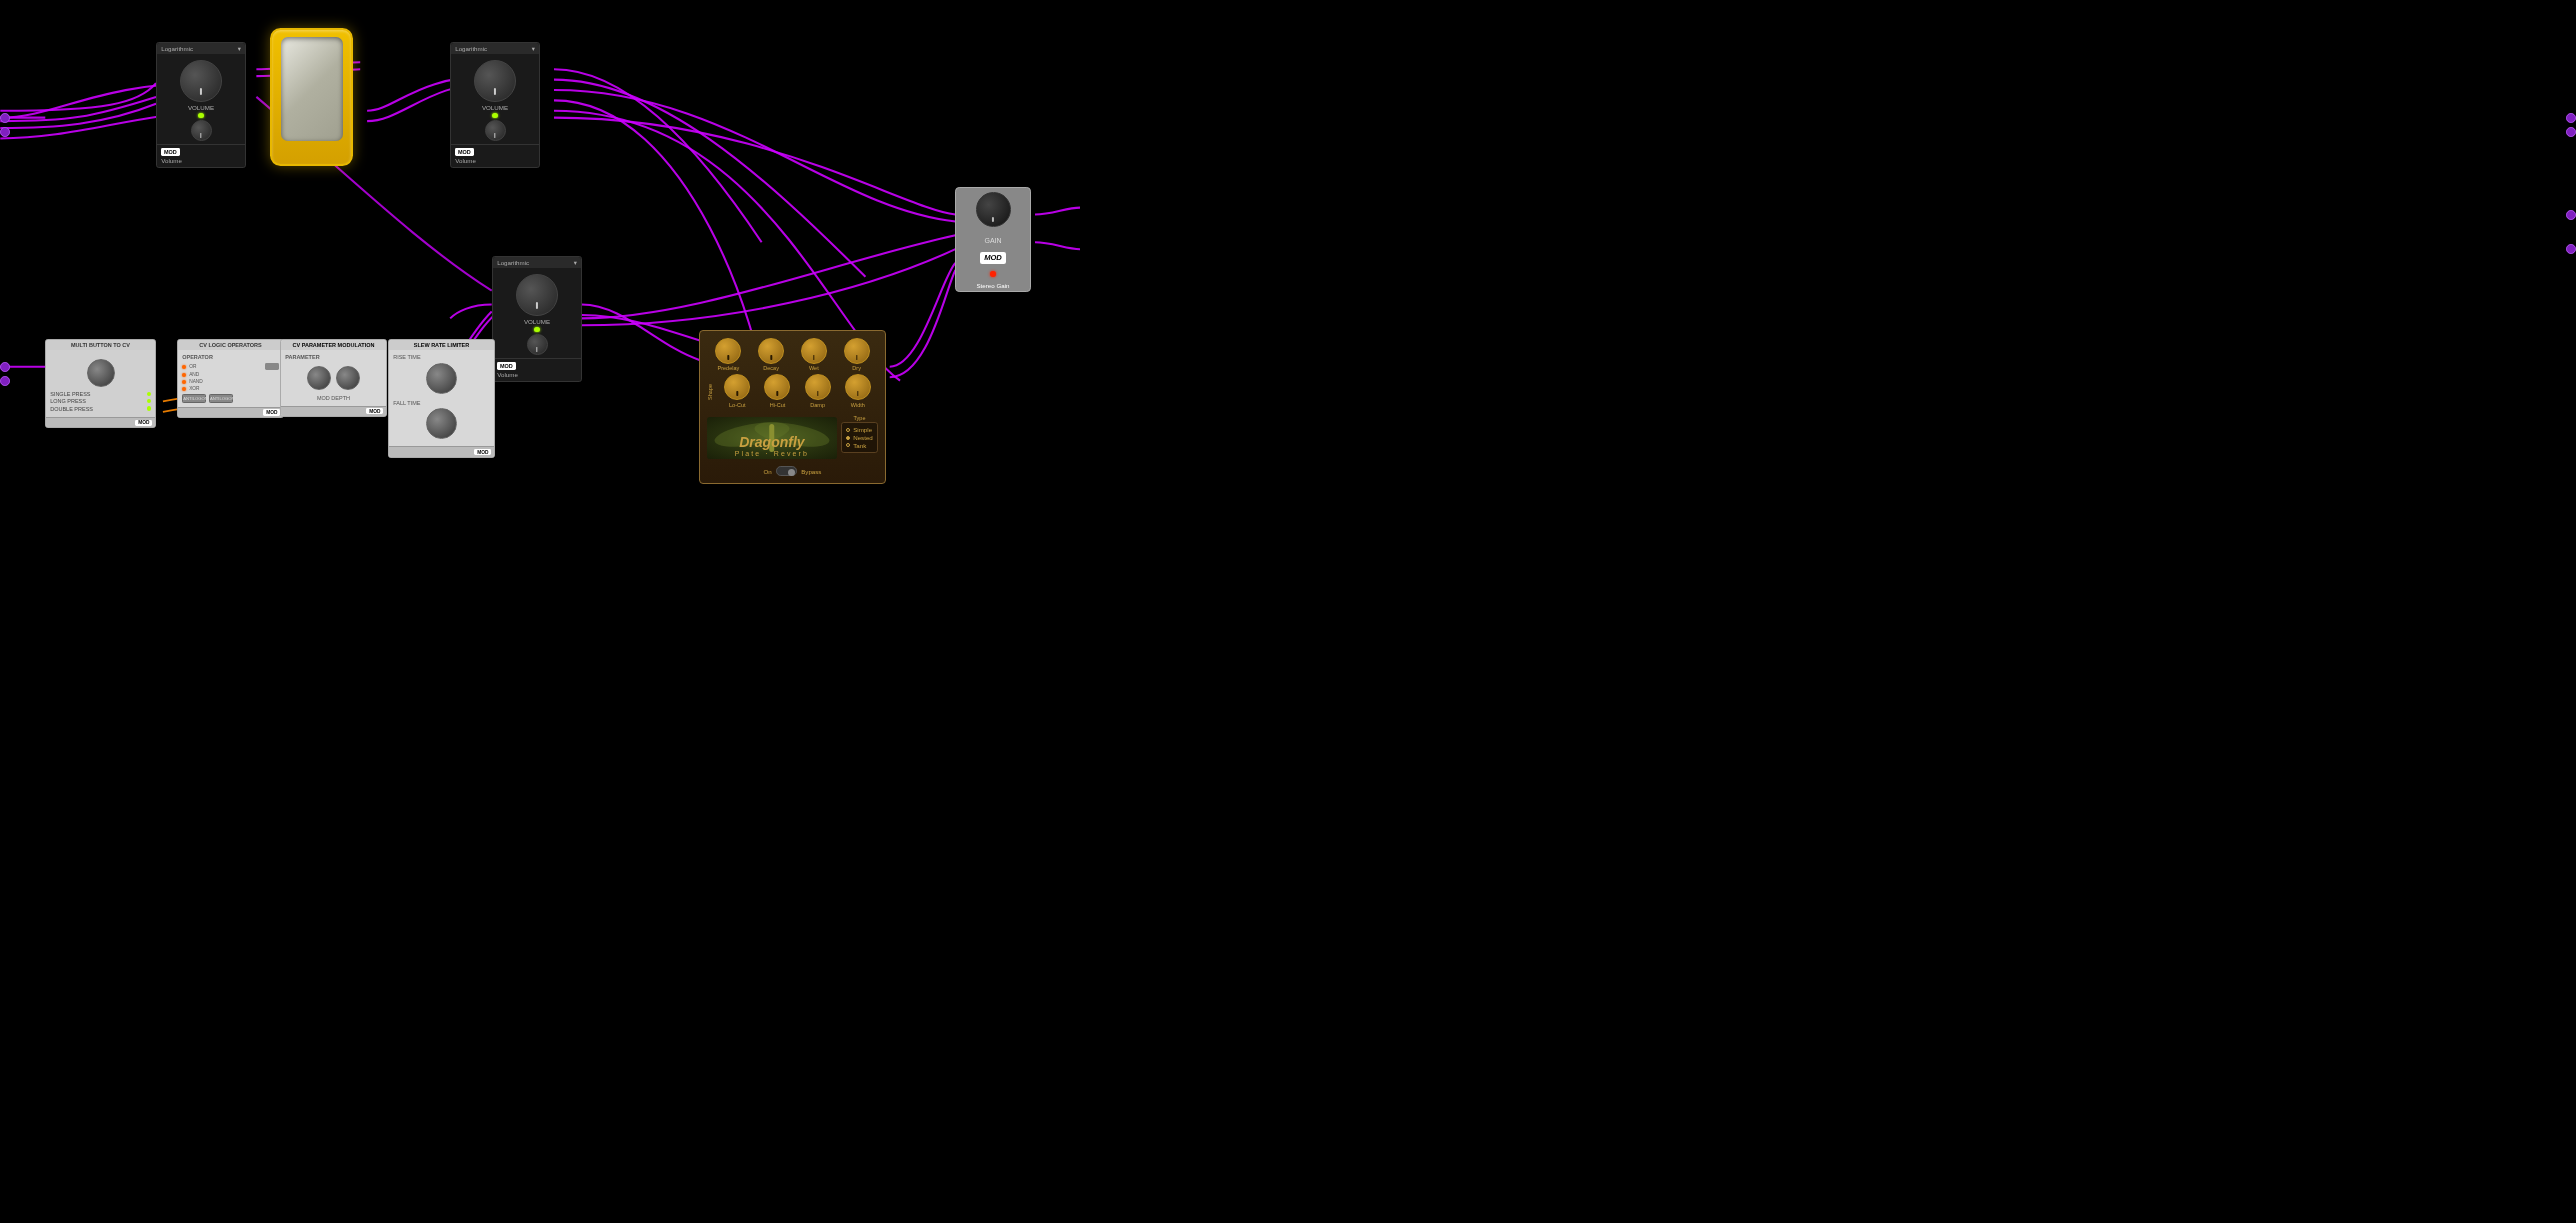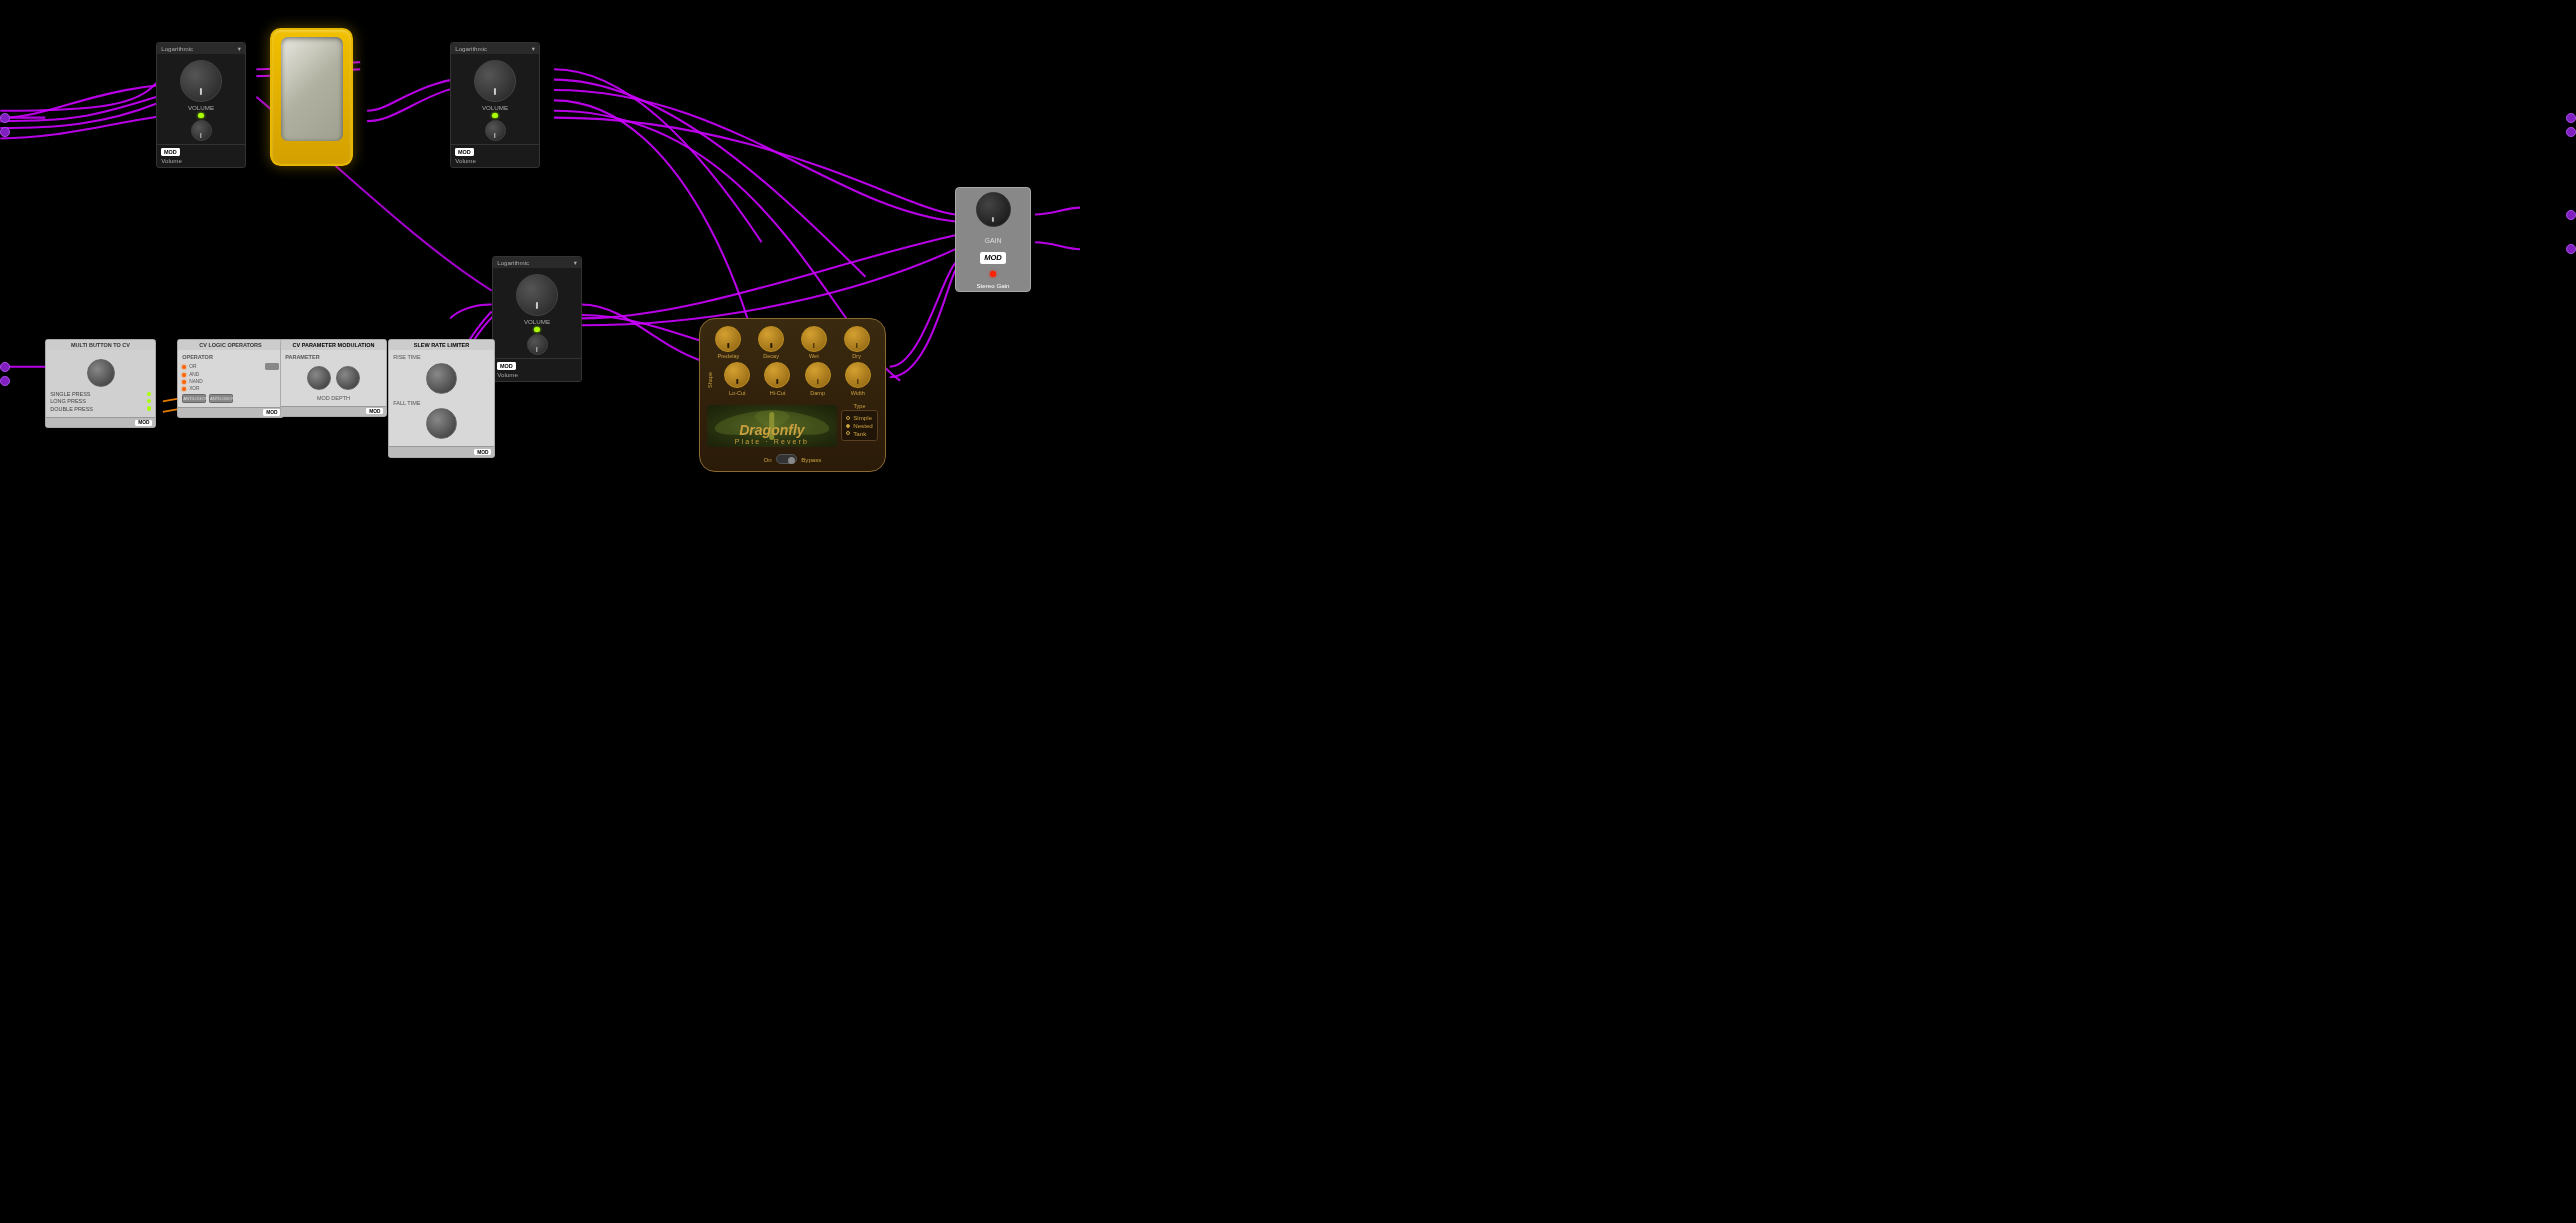--- a/index.html
+++ b/index.html
@@ -196,24 +196,25 @@
       color: #fff;
       text-align: center;
       padding: 2.8px;
     }
 
     
     .dragonfly {
       position: absolute;
       background: linear-gradient(180deg, #3a2a10 0%, #2a1a08 100%);
       border: 1.4px solid #8a6a30;
-      border-radius: 16px;
+      border-radius: 4px;
       width: 187px;
       z-index: 2;
       padding: 7px;
+      margin-top: 12px;
     }
     .dragonfly-knob-row {
       display: flex;
       justify-content: space-around;
       margin-bottom: 2.8px;
     }
     .knob-gold {
       width: 26px; height: 26px;
       background: radial-gradient(circle at 35% 30%, #d4a030, #8a6010);
       border-radius: 50%;

